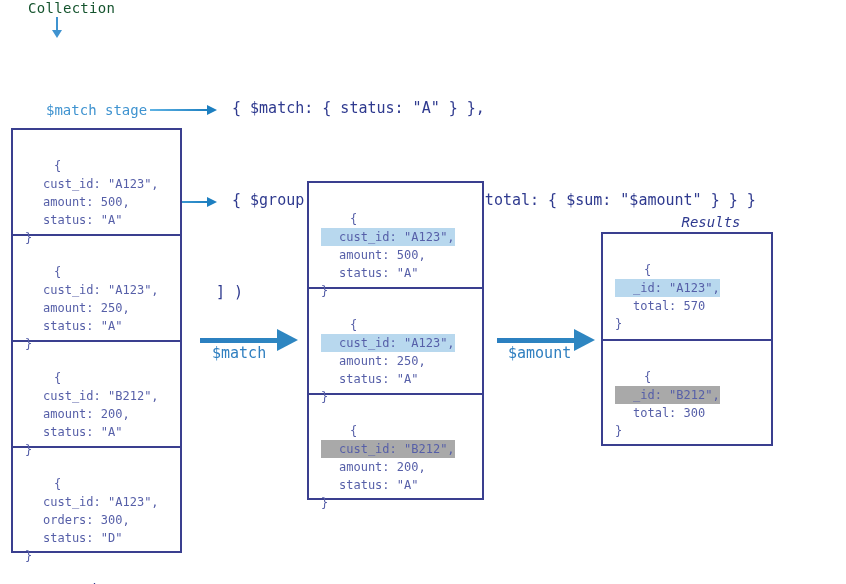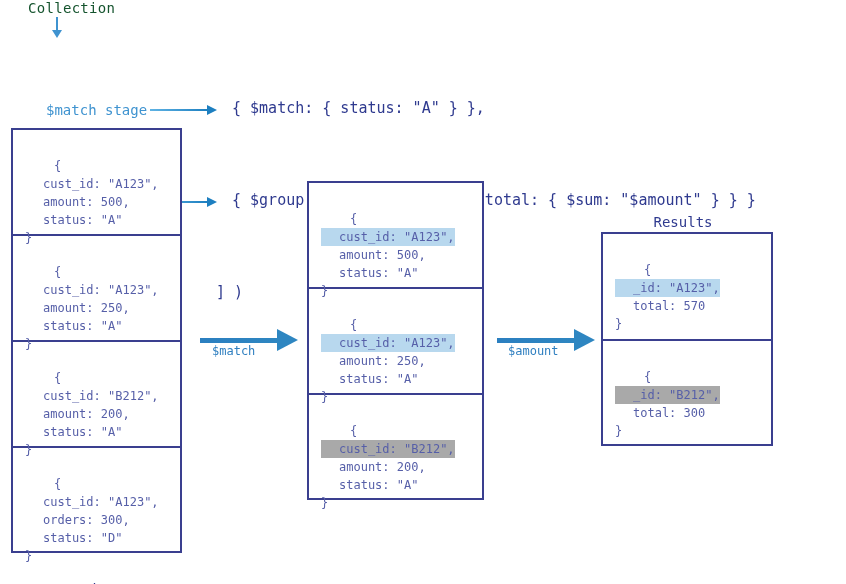--- a/index.html
+++ b/index.html
@@ -112,21 +112,21 @@
     content: "";
     position: absolute;
     right: -20px;
     top: -9px;
     border-top: 11px solid transparent;
     border-bottom: 11px solid transparent;
     border-left: 21px solid #2e86c1;
   }
   .flow-label {
     position: absolute;
-    font-size: 12px;
+    font-size: 15px;
     color: #2f7fc0;
     white-space: nowrap;
   }
 </style>
 </head>
 <body>
 
 <div class="abs" id="collection-callout">Collection</div>
 <div class="abs" id="collection-arrow"></div>
 
@@ -211,21 +211,21 @@
 <span class="ind hl-gray">cust_id: "B212",</span>
 <span class="ind">amount: 200,</span>
 <span class="ind">status: "A"</span>
 <span>}</span>
   </div>
 </div>
 
 <div class="flow-arrow" style="left:497px; top:338px;"></div>
 <div class="flow-label" style="left:508px; top:344px;">$amount</div>
 
-<div class="abs caption" style="left:597px; top:214px; width:172px;">Results</div>
+<div class="abs caption" style="left:625px; top:214px; width:172px;font-style:italic;">Results</div>
 
 <div class="abs doc-box" id="results-box" style="left:601px; top:232px; width:172px; height:214px;">
 
   <div class="doc-cell" style="height:107px;">
     <span>{</span>
 <span class="ind hl-blue">_id: "A123",</span>
 <span class="ind">total: 570</span>
 <span>}</span>
   </div>
 

